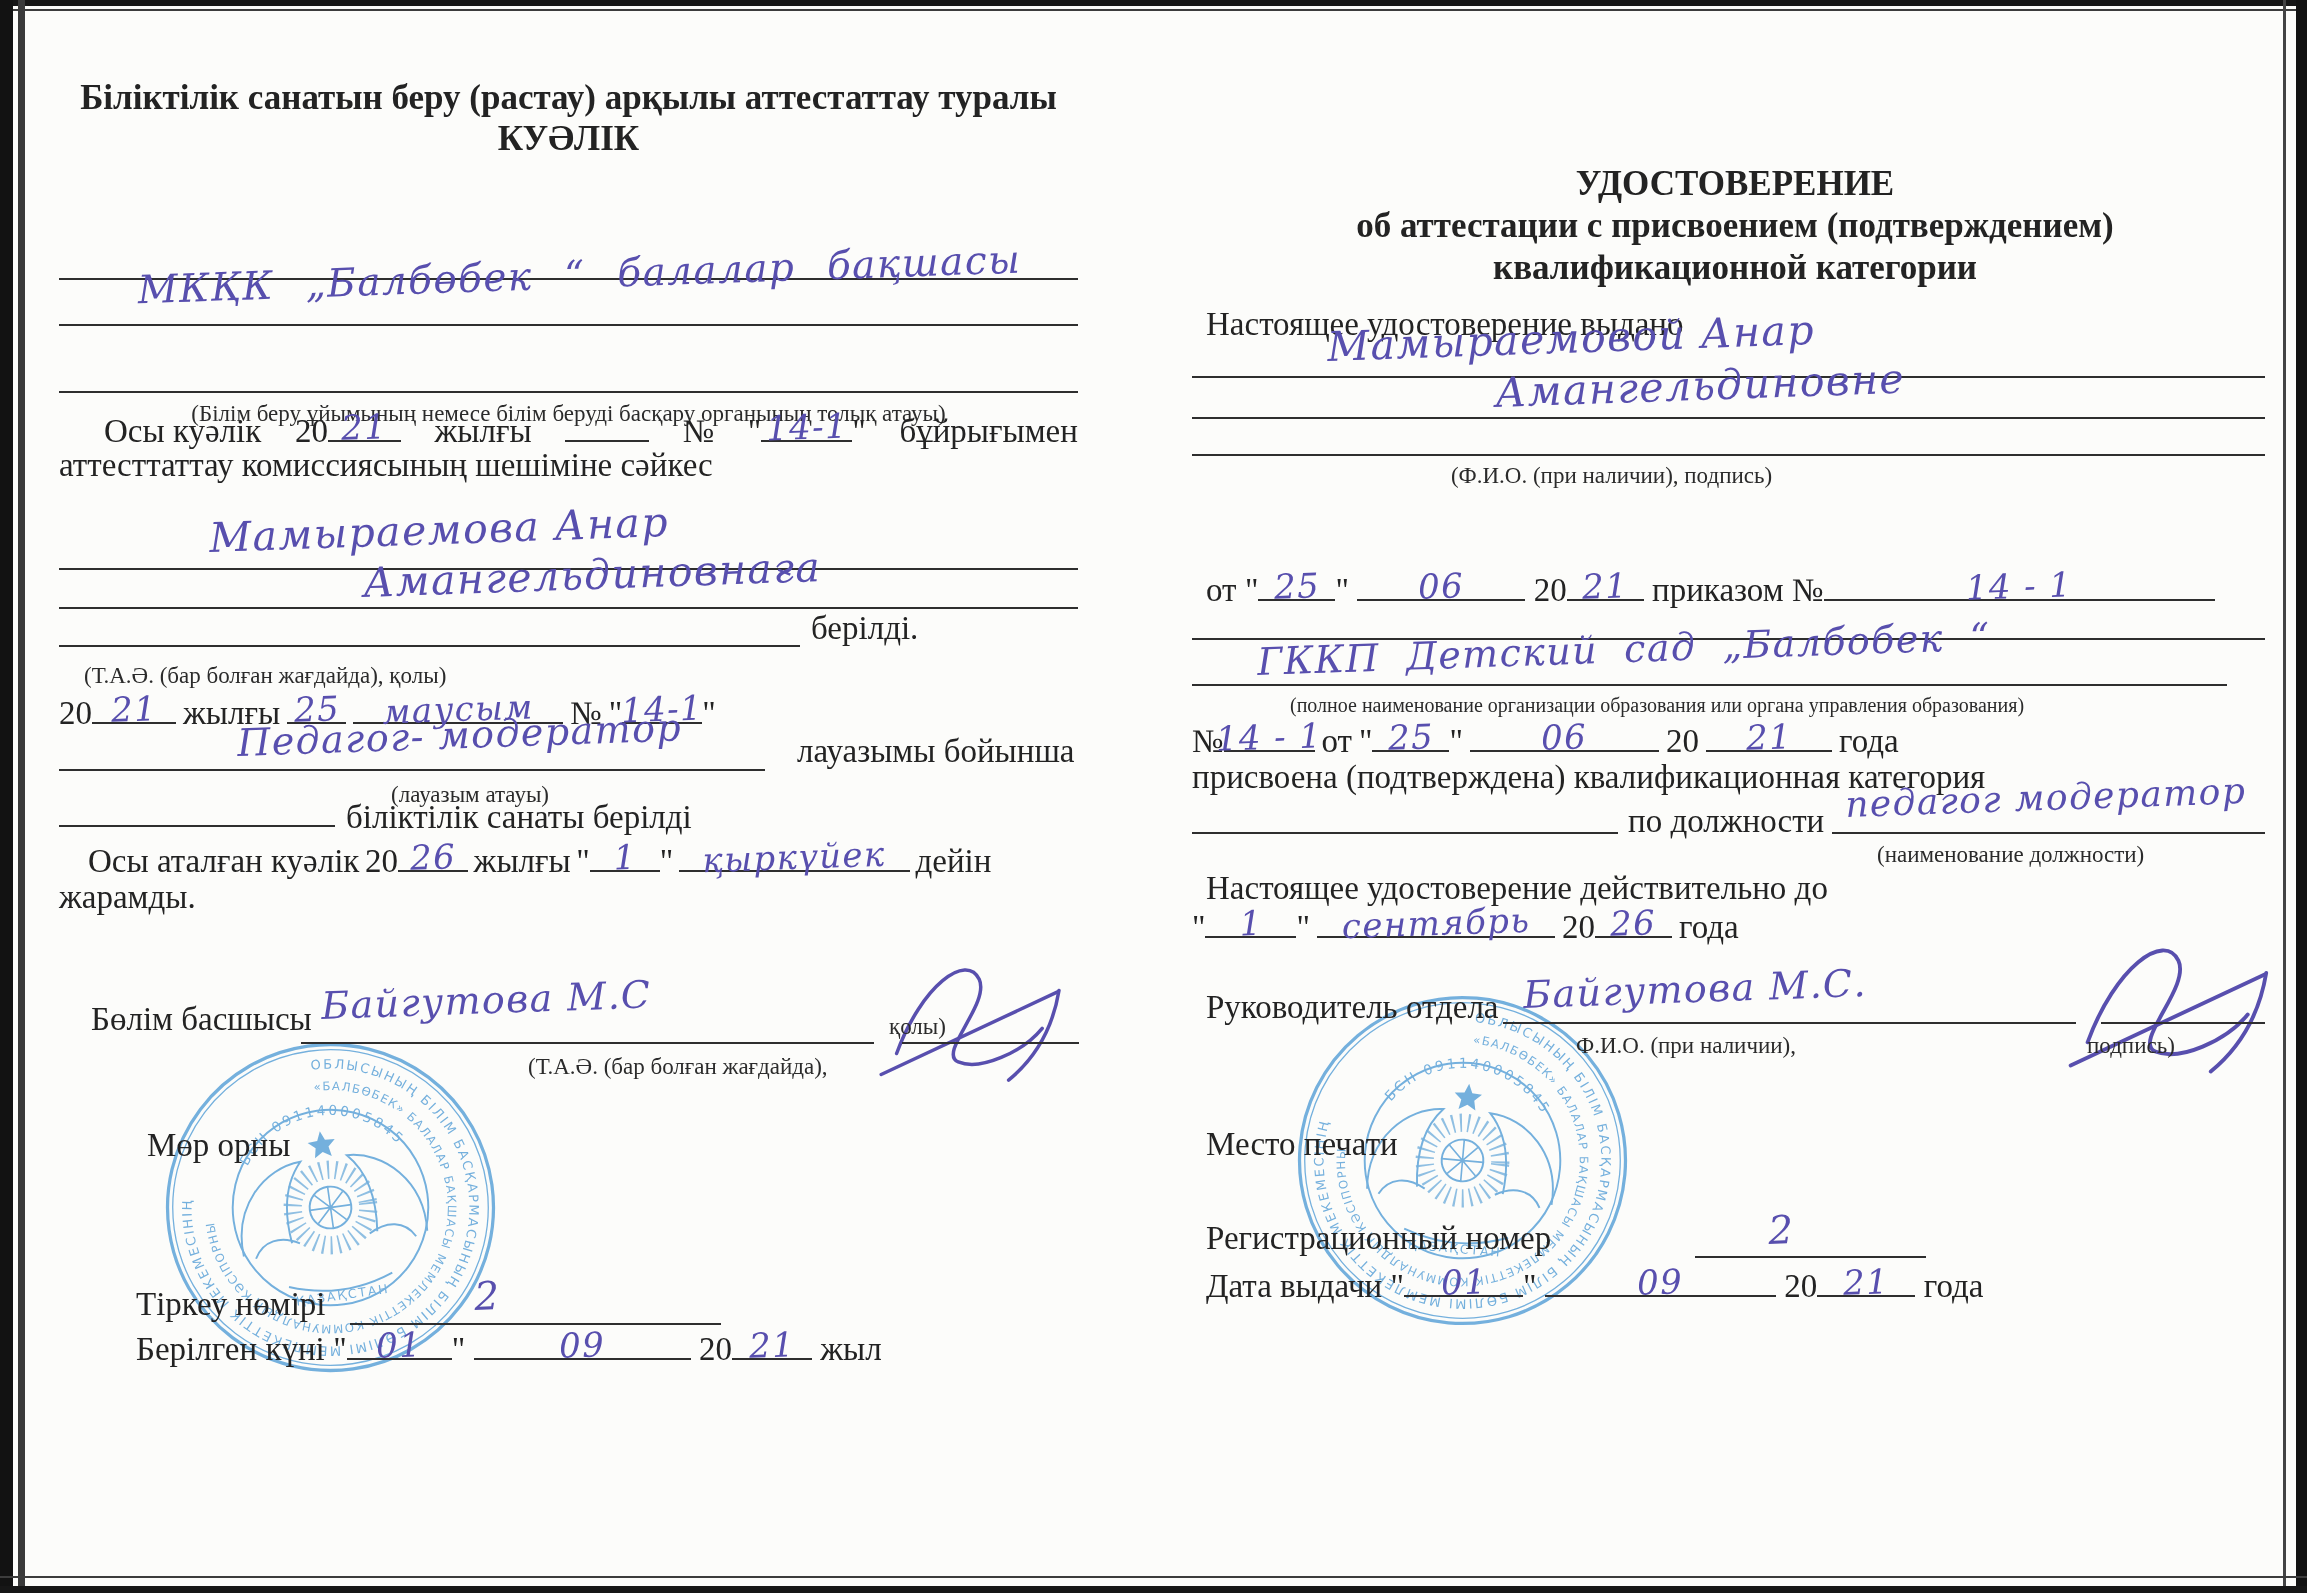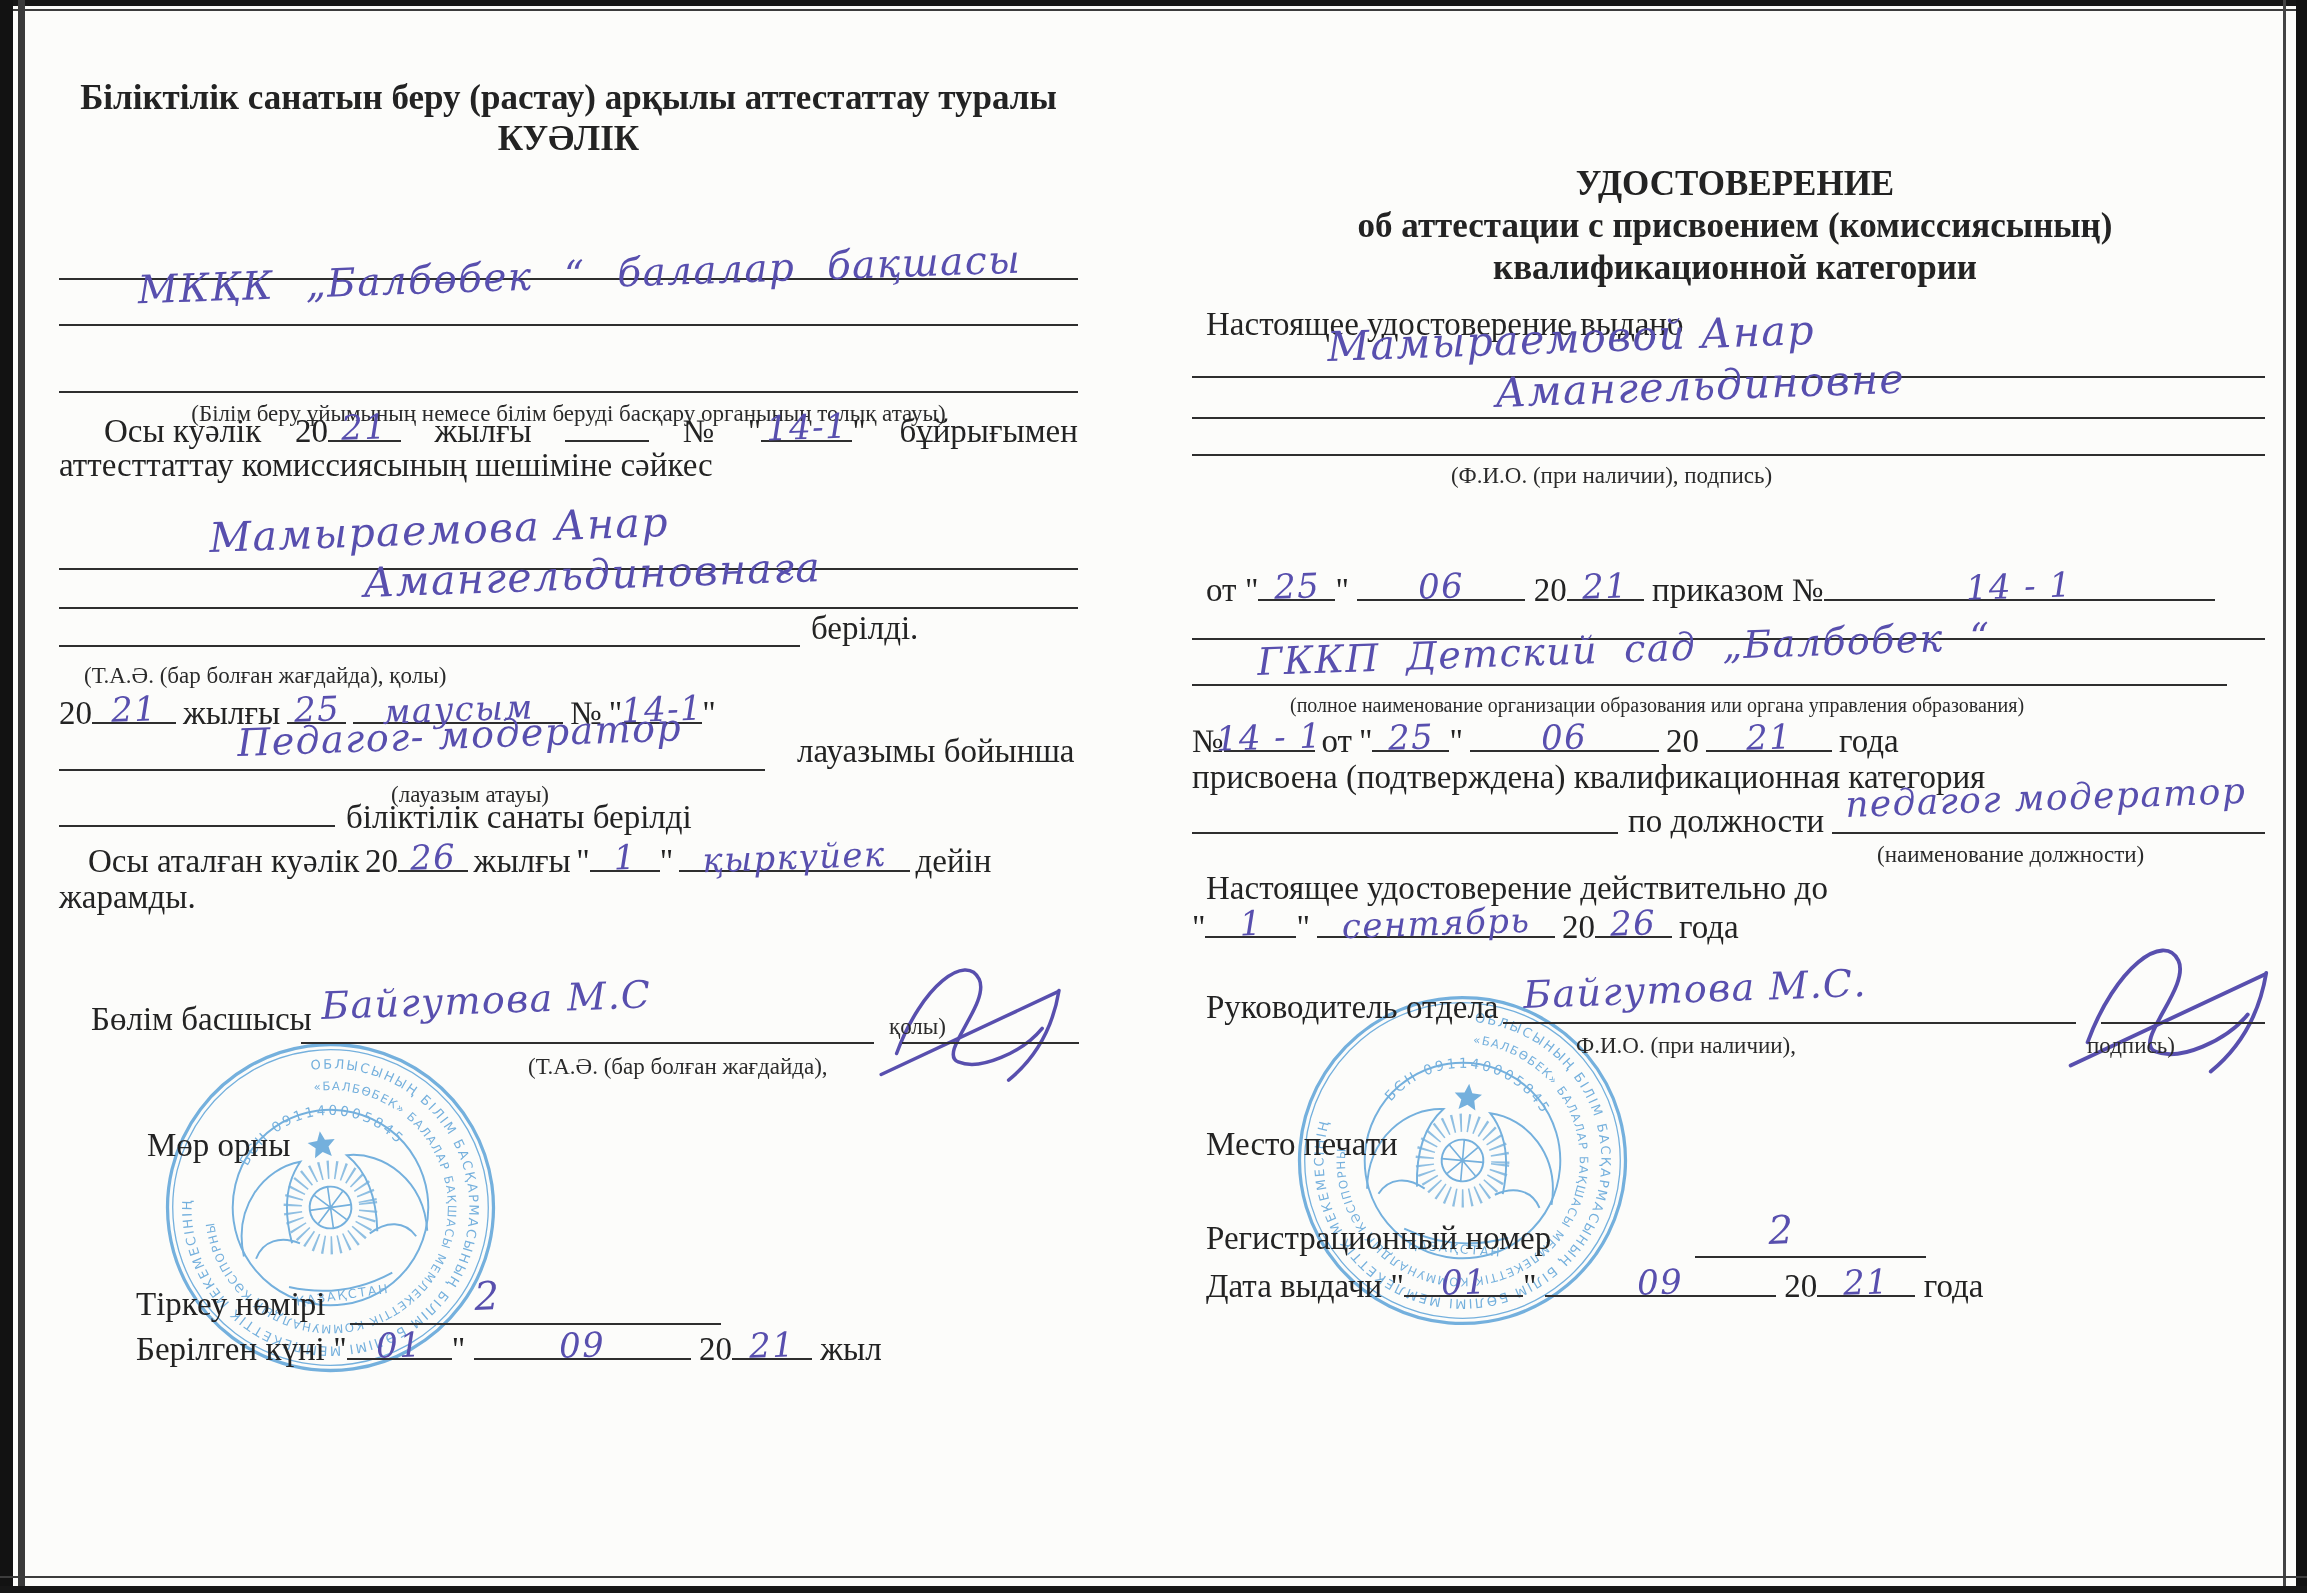--- a/index.html
+++ b/index.html
@@ -208,21 +208,21 @@
     <span class="grp">
       <span>20</span>
         <span class="bl" style="width:80px;">
           <span class="hw">21</span>
         </span>
     </span>
     <span>жыл</span>
   </div>
 
   <div class="ttl" style="left:1202px;top:164px;width:1066px;">УДОСТОВЕРЕНИЕ</div>
-  <div class="ttl" style="left:1202px;top:206px;width:1066px;">об аттестации с присвоением (комиссиясының)</div>
+  <div class="ttl" style="left:1202px;top:206px;width:1066px;">об аттестации с присвоением (подтверждением)</div>
   <div class="ttl" style="left:1202px;top:248px;width:1066px;">квалификационной категории</div>
 
   <div class="txt" style="left:1206px;top:306px;">Настоящее удостоверение выдано</div>
   <div class="hwline hw" style="left:1328px;top:323px;font-size:41px;">Мамыраемовой   Анар</div>
   <div class="rule" style="left:1192px;top:376px;width:1073px;"></div>
   <div class="hwline hw" style="left:1496px;top:369px;font-size:41px;">Амангельдиновне</div>
   <div class="rule" style="left:1192px;top:417px;width:1073px;"></div>
   <div class="rule" style="left:1192px;top:454px;width:1073px;"></div>
   <div class="cap" style="left:1192px;top:463px;width:839px;text-align:center;">(Ф.И.О. (при наличии), подпись)</div>
 

